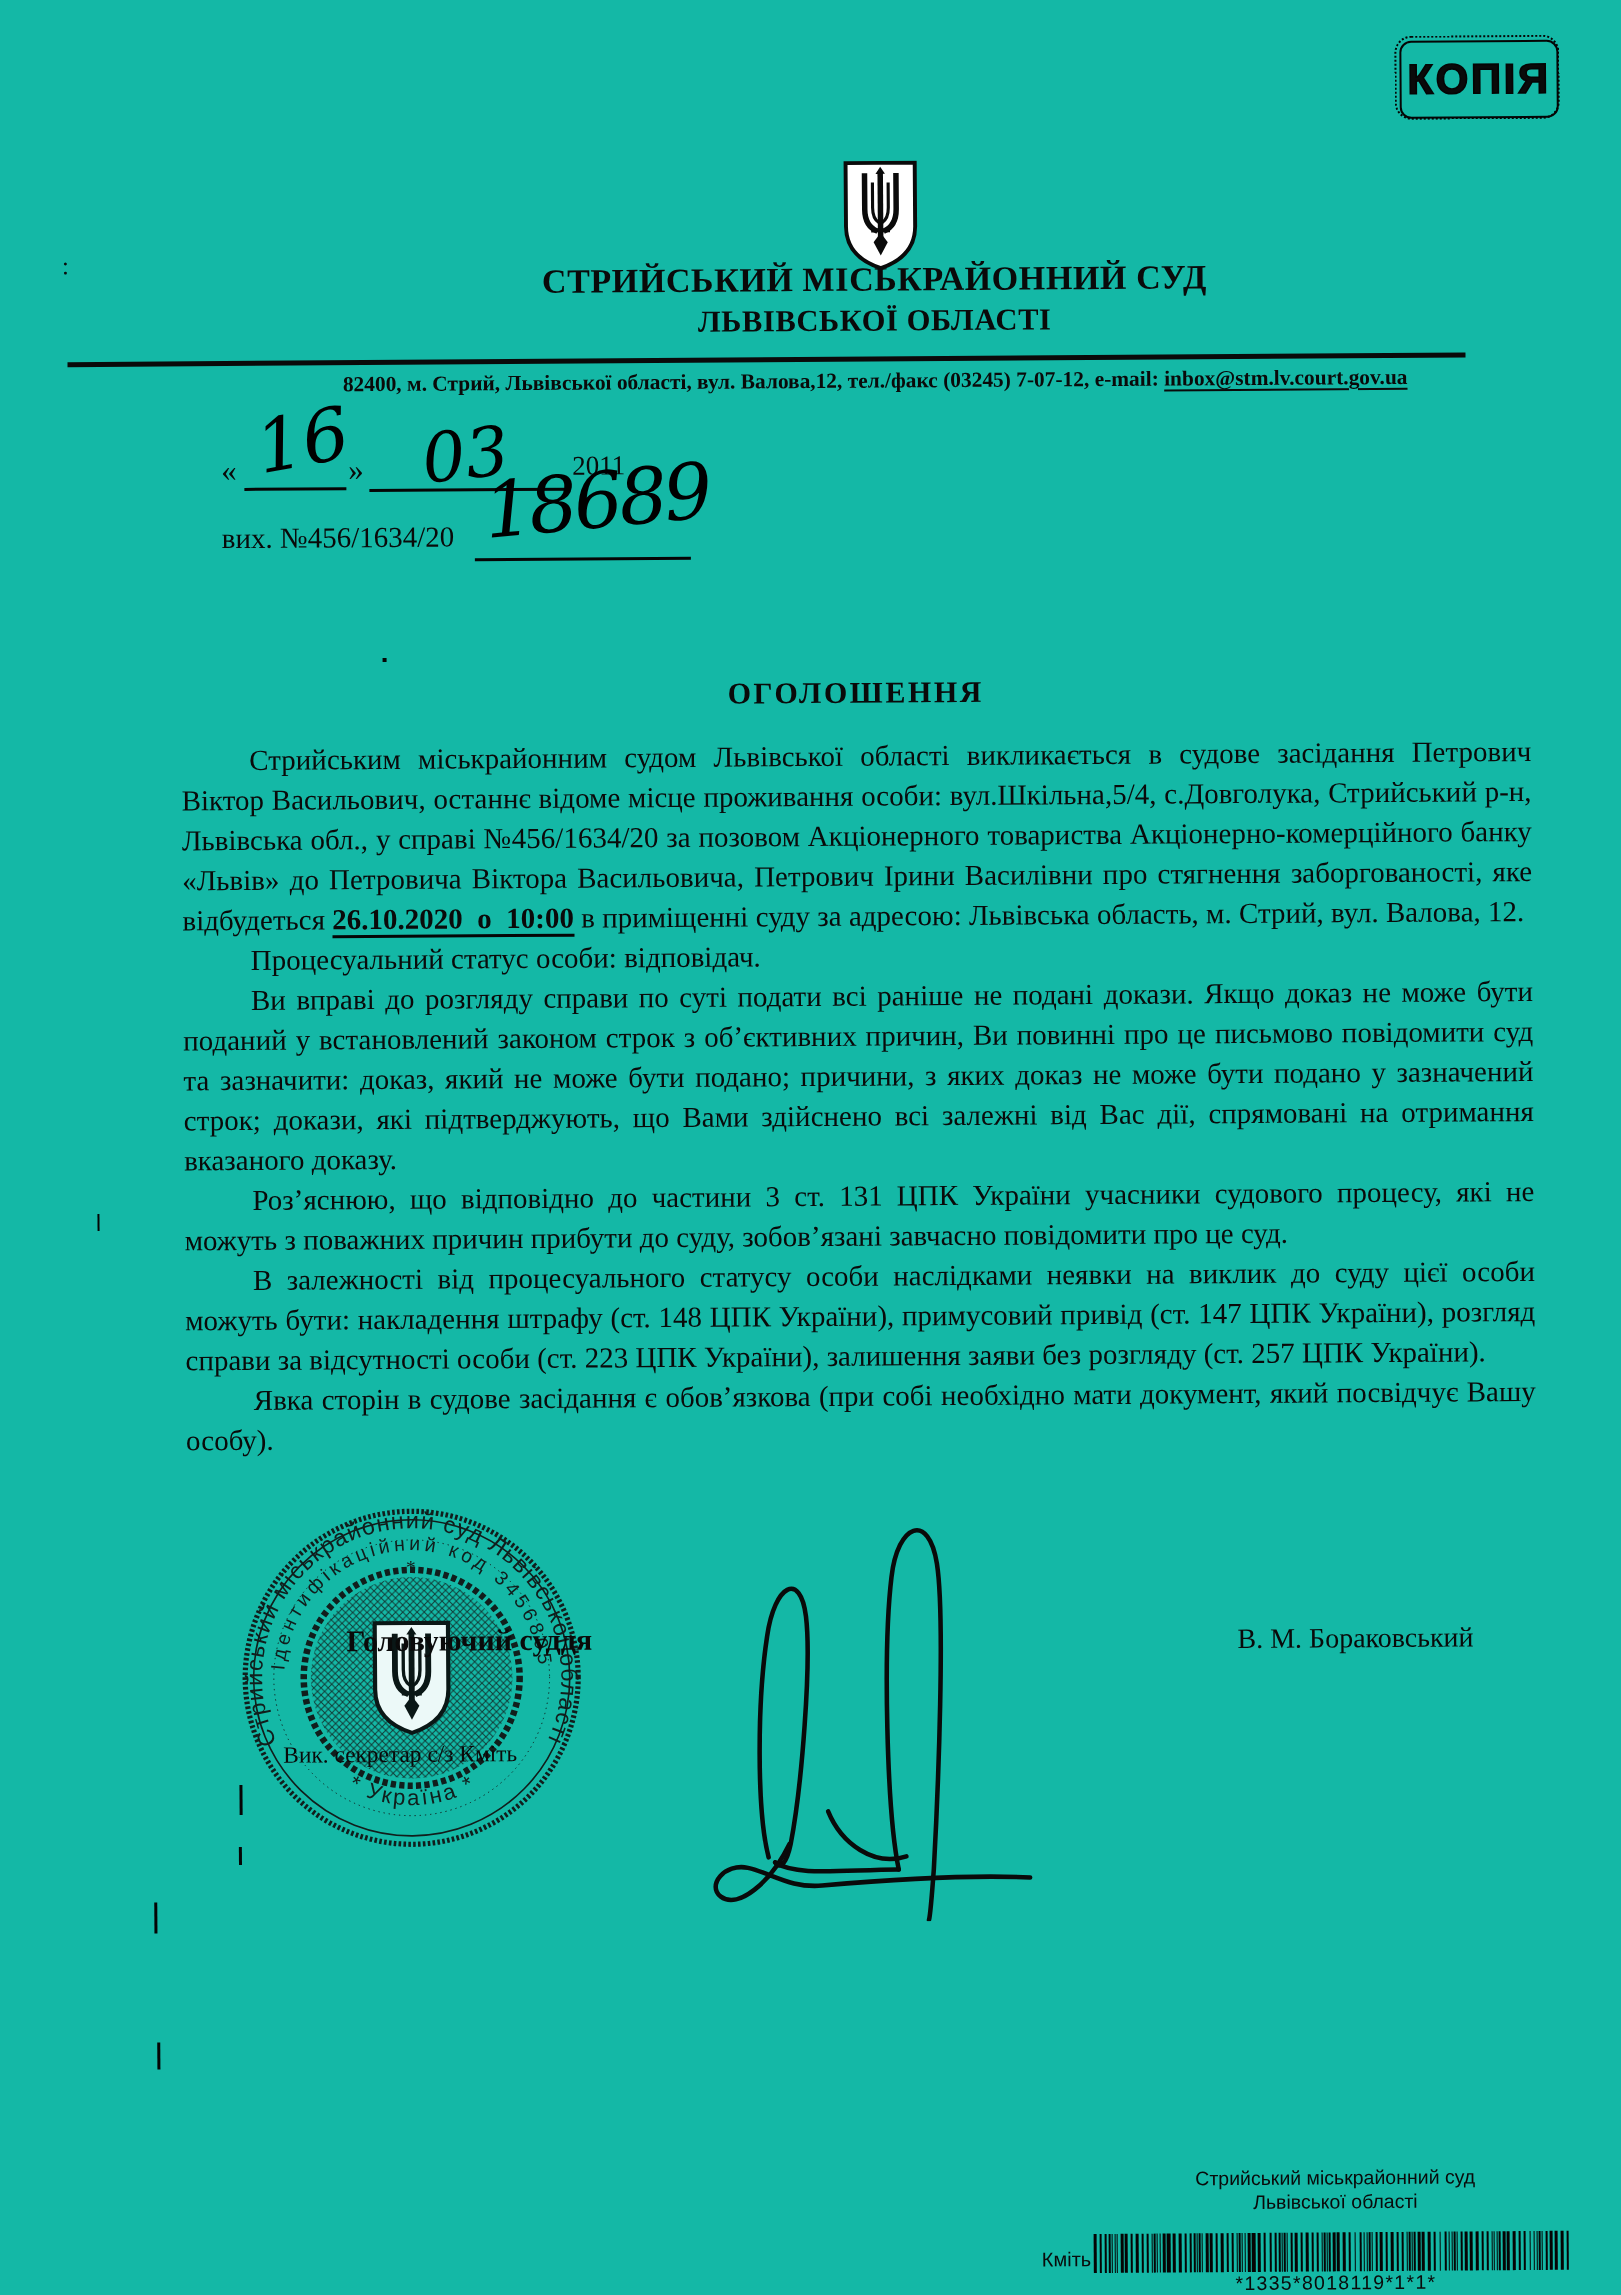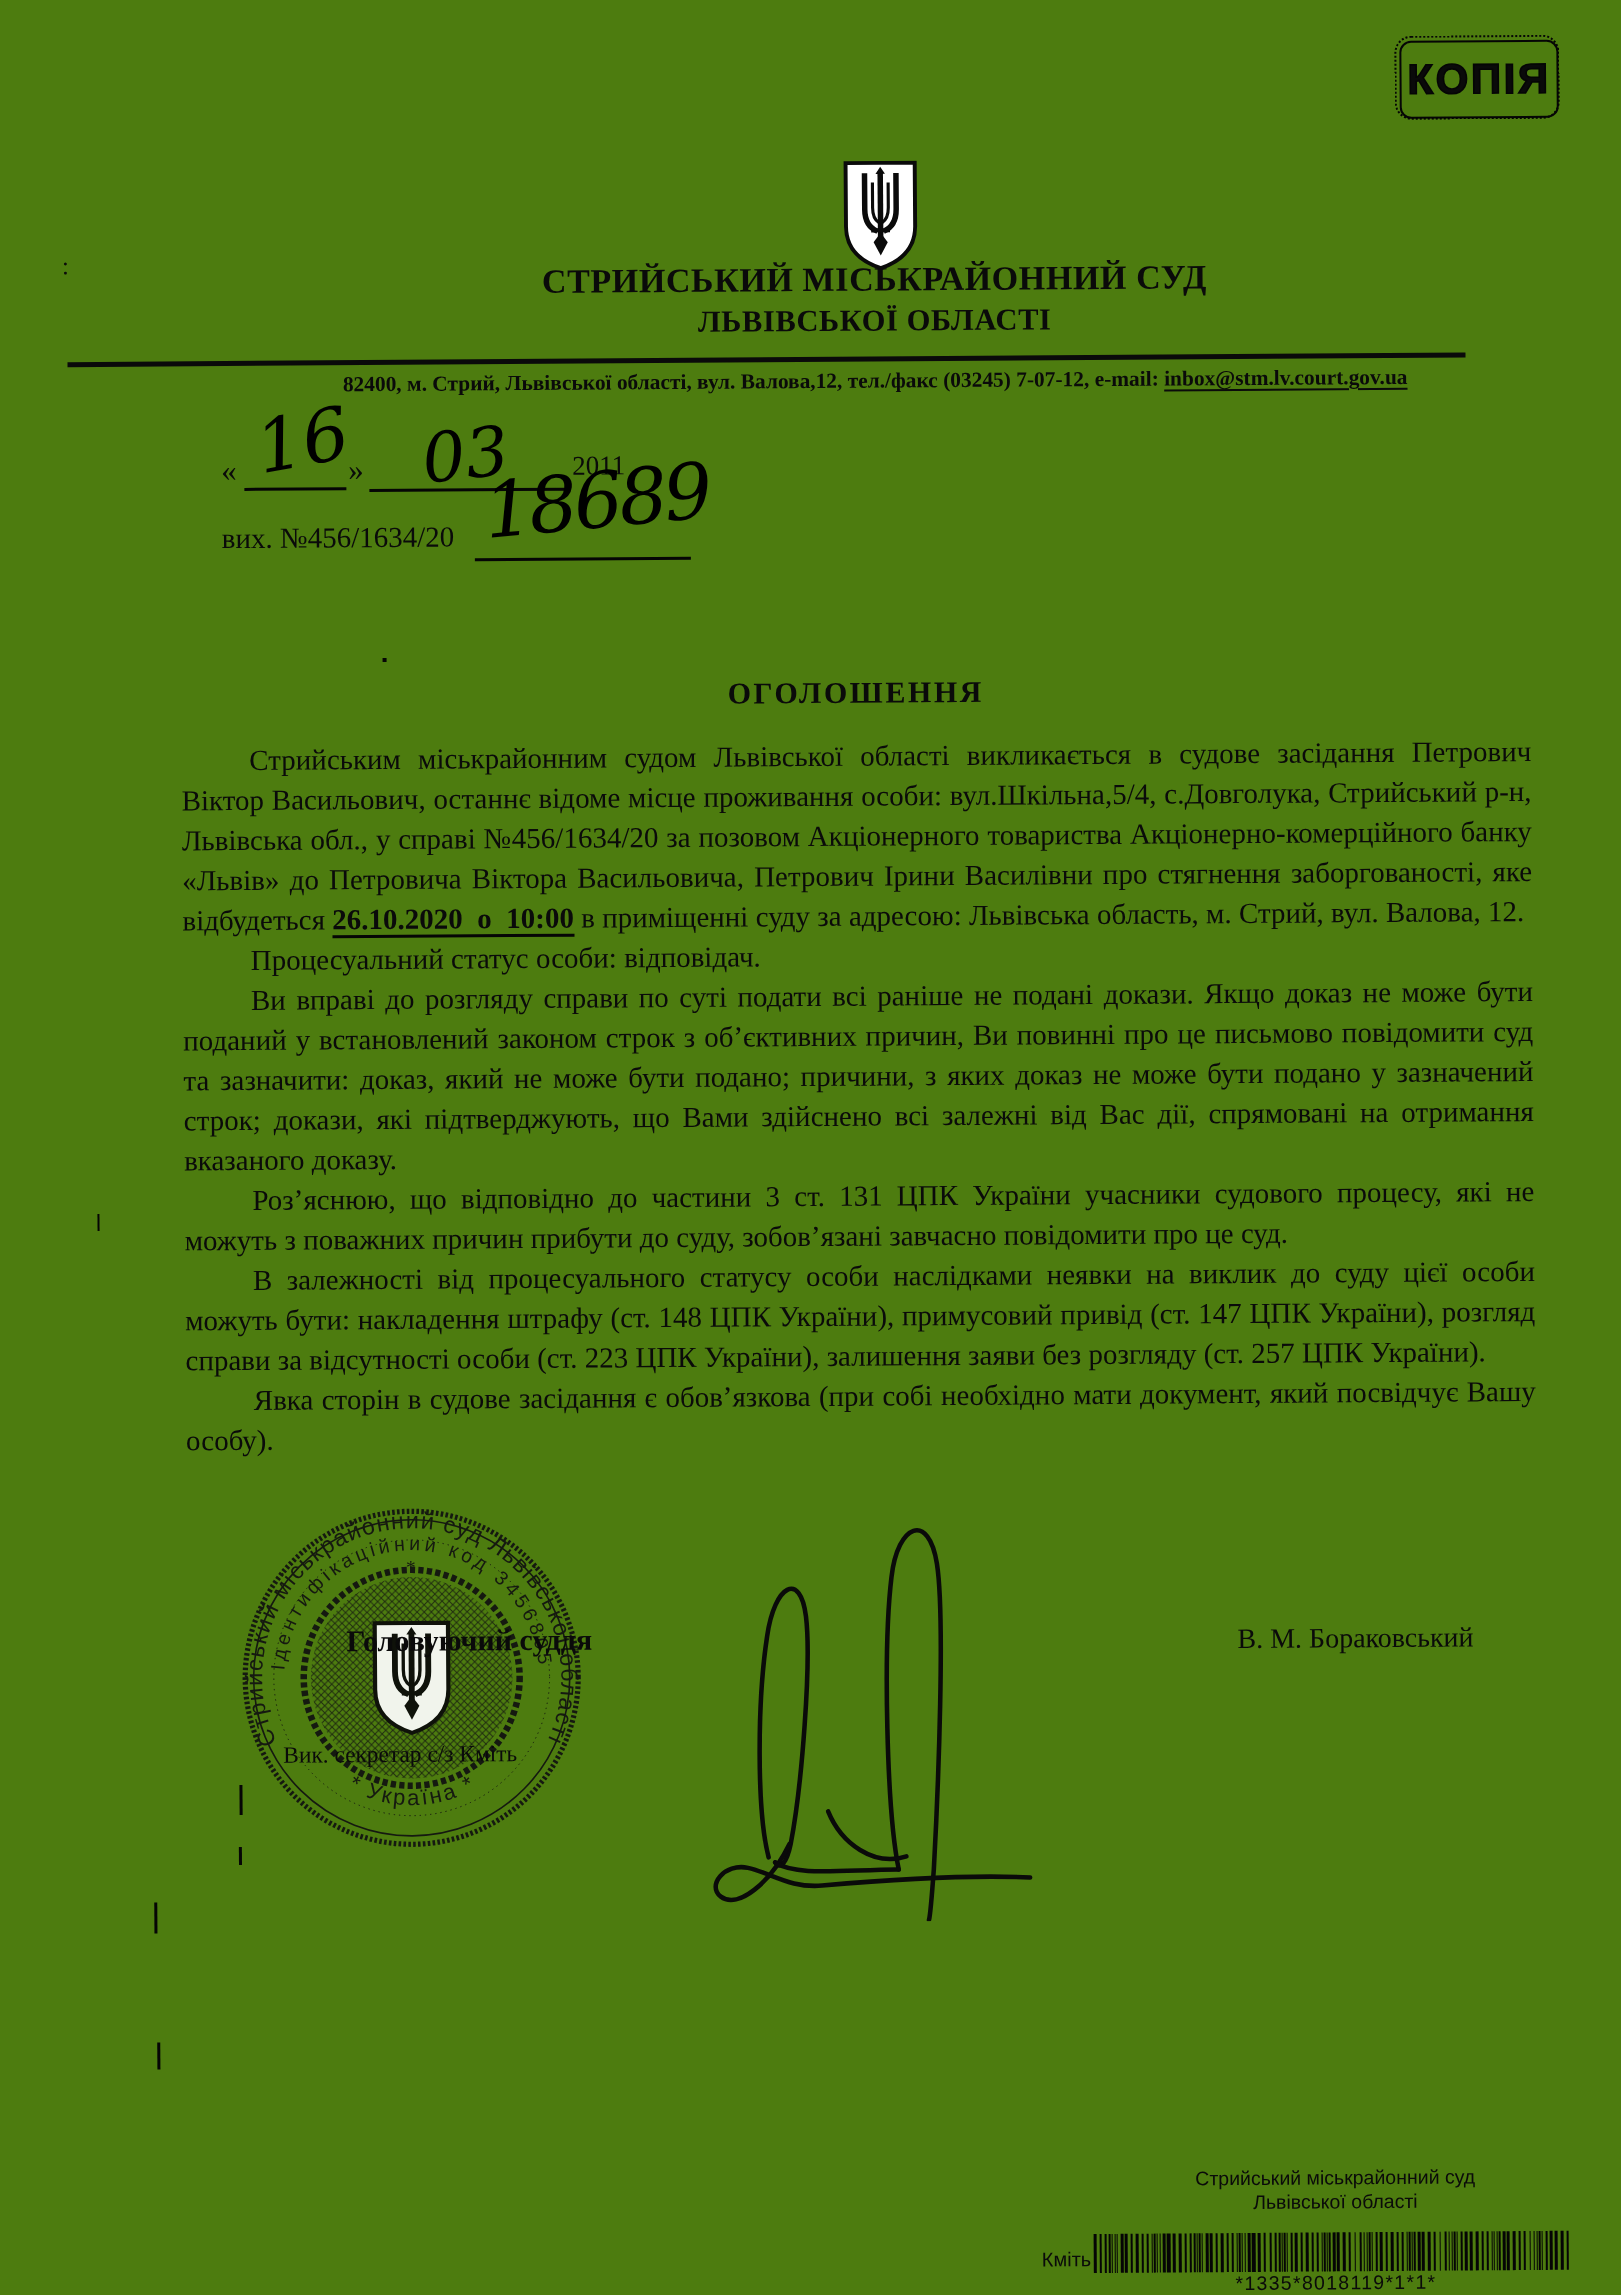--- a/index.html
+++ b/index.html
@@ -1,17 +1,17 @@
 <!DOCTYPE html>
 <html style="font-size:10.4px"><head>
 <meta charset="utf-8">
 <style>
   html,body{margin:0;padding:0;background:#e8e8e8;}
   #page{
-    position:relative; width:1622px; height:2295px; background:#4d7c0f;
+    position:relative; width:1622px; height:2295px; background:#14b8a6;
     overflow:hidden; font-family:"Liberation Serif", serif; color:#0a0a0a;
   }
   #sheet{position:absolute; inset:0; transform:rotate(-0.4deg);}
   
   .copy-stamp{
     position:absolute; left:1402px; top:40px; width:165px; height:84px;
     border:2.6px dotted #050505; border-radius:17px; padding:3.2px; box-sizing:border-box;
   }
   .copy-inner{
     width:100%; height:100%; border:2.6px solid #050505; border-radius:11.7px;

